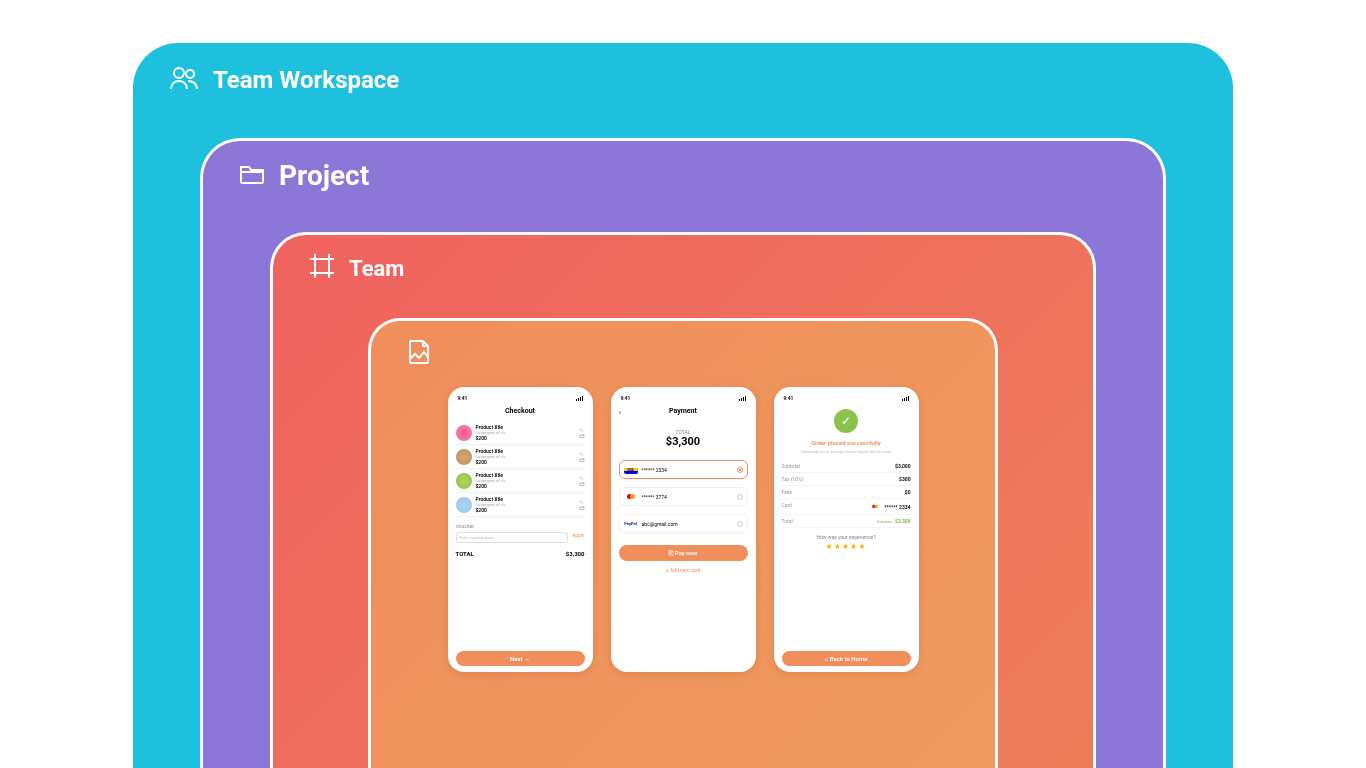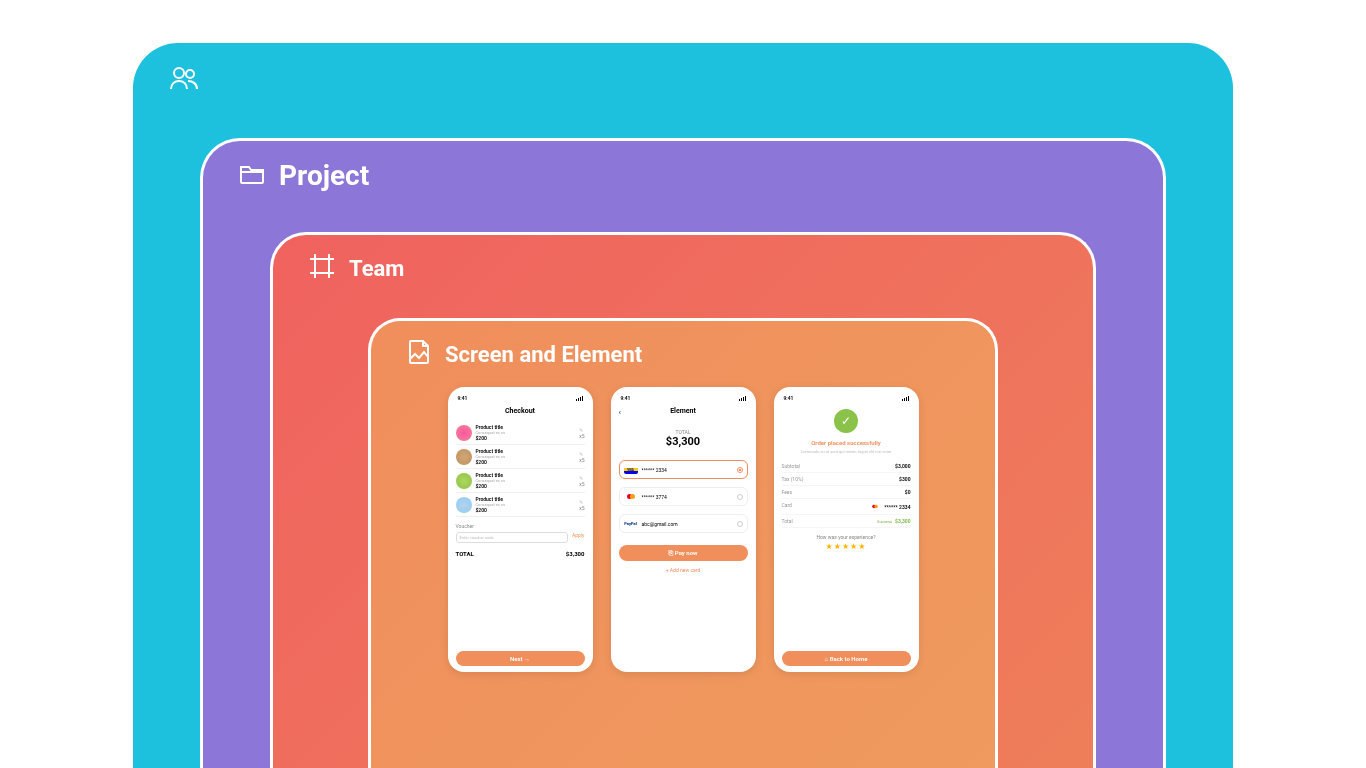--- a/index.html
+++ b/index.html
@@ -77,20 +77,21 @@
 <div class="layer l-workspace">
   <div class="layer-header">
     <span>
       <svg width="30" height="26" viewBox="0 0 30 26" fill="none" stroke="#fff" stroke-width="2">
           <circle cx="10" cy="8" r="5"></circle>
           <path d="M2 24c0-5 3.5-8 8-8s8 3 8 8"></path>
           <circle cx="21" cy="9" r="4"></circle>
           <path d="M19 16c5 0 9 3 9 8"></path>
         </svg>
     </span>
+    <div class="layer-title">Team Workspace</div>
   </div>
 </div>
 
 <div class="layer l-project">
   <div class="layer-header">
     <span>
       <svg width="26" height="22" viewBox="0 0 26 22" fill="none" stroke="#fff" stroke-width="2">
           <path d="M2 4h8l2 3h12v12a1 1 0 01-1 1H3a1 1 0 01-1-1V4z"></path>
           <path d="M2 9h22"></path>
         </svg>
@@ -115,21 +116,20 @@
 
 <div class="layer l-screen">
   <div class="layer-header">
     <span>
       <svg width="24" height="26" viewBox="0 0 24 26" fill="none" stroke="#fff" stroke-width="2">
           <path d="M4 2h12l5 5v16a1 1 0 01-1 1H4a1 1 0 01-1-1V3a1 1 0 011-1z"></path>
           <path d="M16 2v5h5"></path>
           <path d="M3 20l5-5 4 4 5-6 4 5"></path>
         </svg>
     </span>
-    <div class="layer-title">Screen and Element</div>
   </div>
 
   <div class="phones">
 
     <div class="phone">
       <div class="statusbar">
         <span>9:41</span>
         <span class="sig">
             <span></span>
             <span></span>
@@ -205,21 +205,21 @@
         <span>9:41</span>
         <span class="sig">
             <span></span>
             <span></span>
             <span></span>
             <span></span>
           </span>
       </div>
       <div class="phone-title">
         <span class="back-arrow">‹</span>
-        <span>Element</span>
+        <span>Payment</span>
       </div>
       <div class="payment-total-label">TOTAL</div>
       <div class="payment-total-amount">$3,300</div>
       <div class="card-option selected">
         <div class="card-badge visa">VISA</div>
         <span>****** 2334</span>
         <div class="radio on"></div>
       </div>
       <div class="card-option">
         <div class="card-badge mc"></div>

